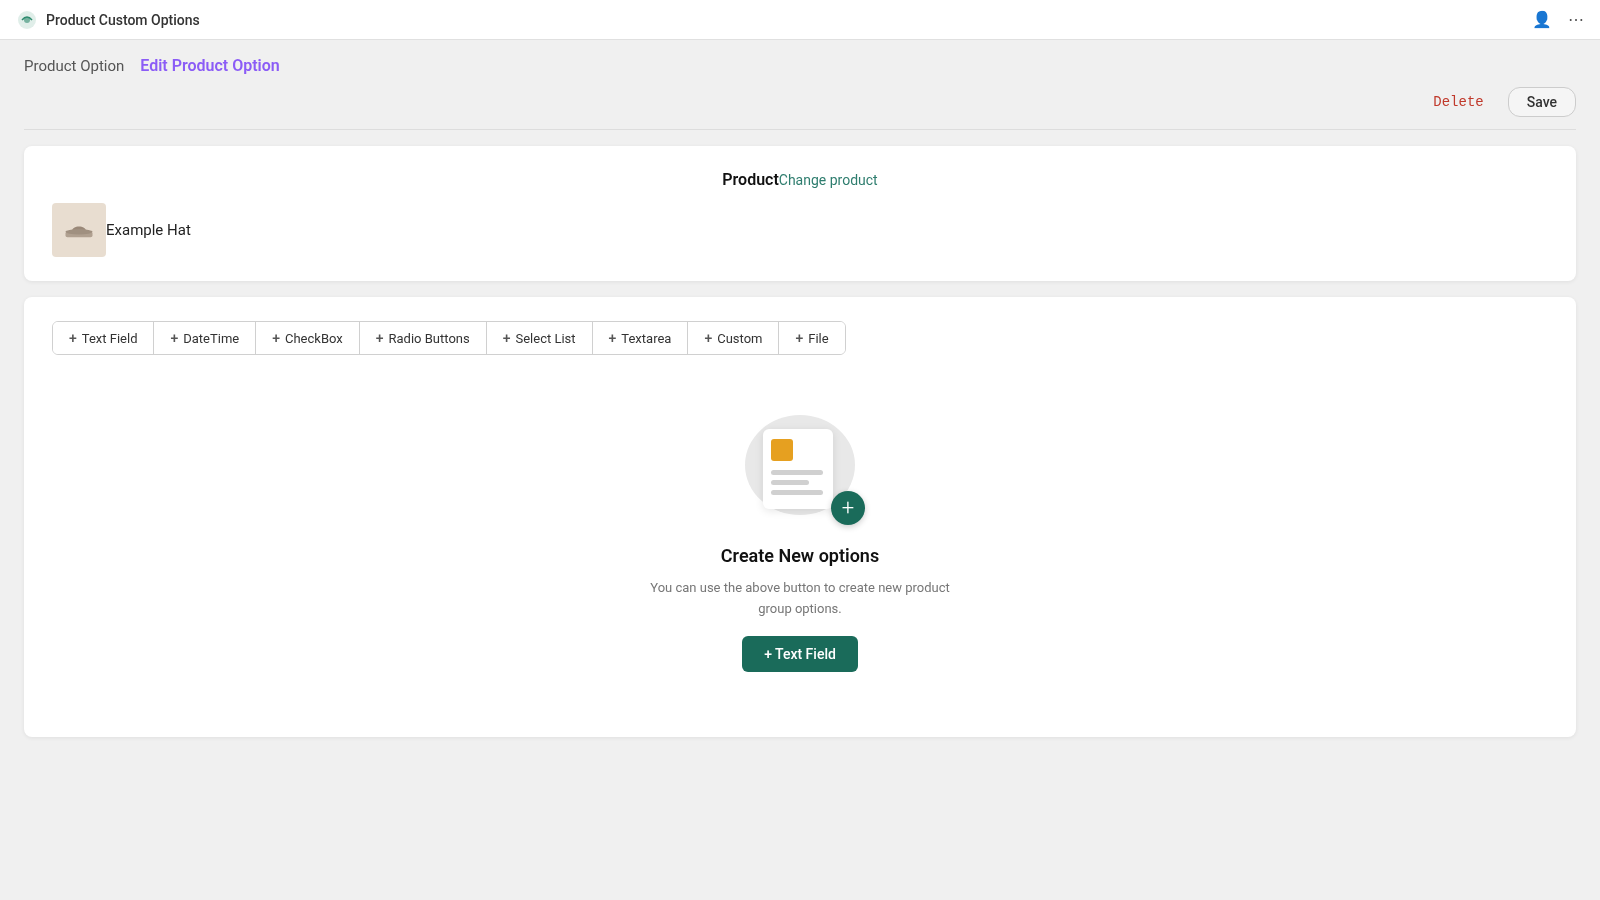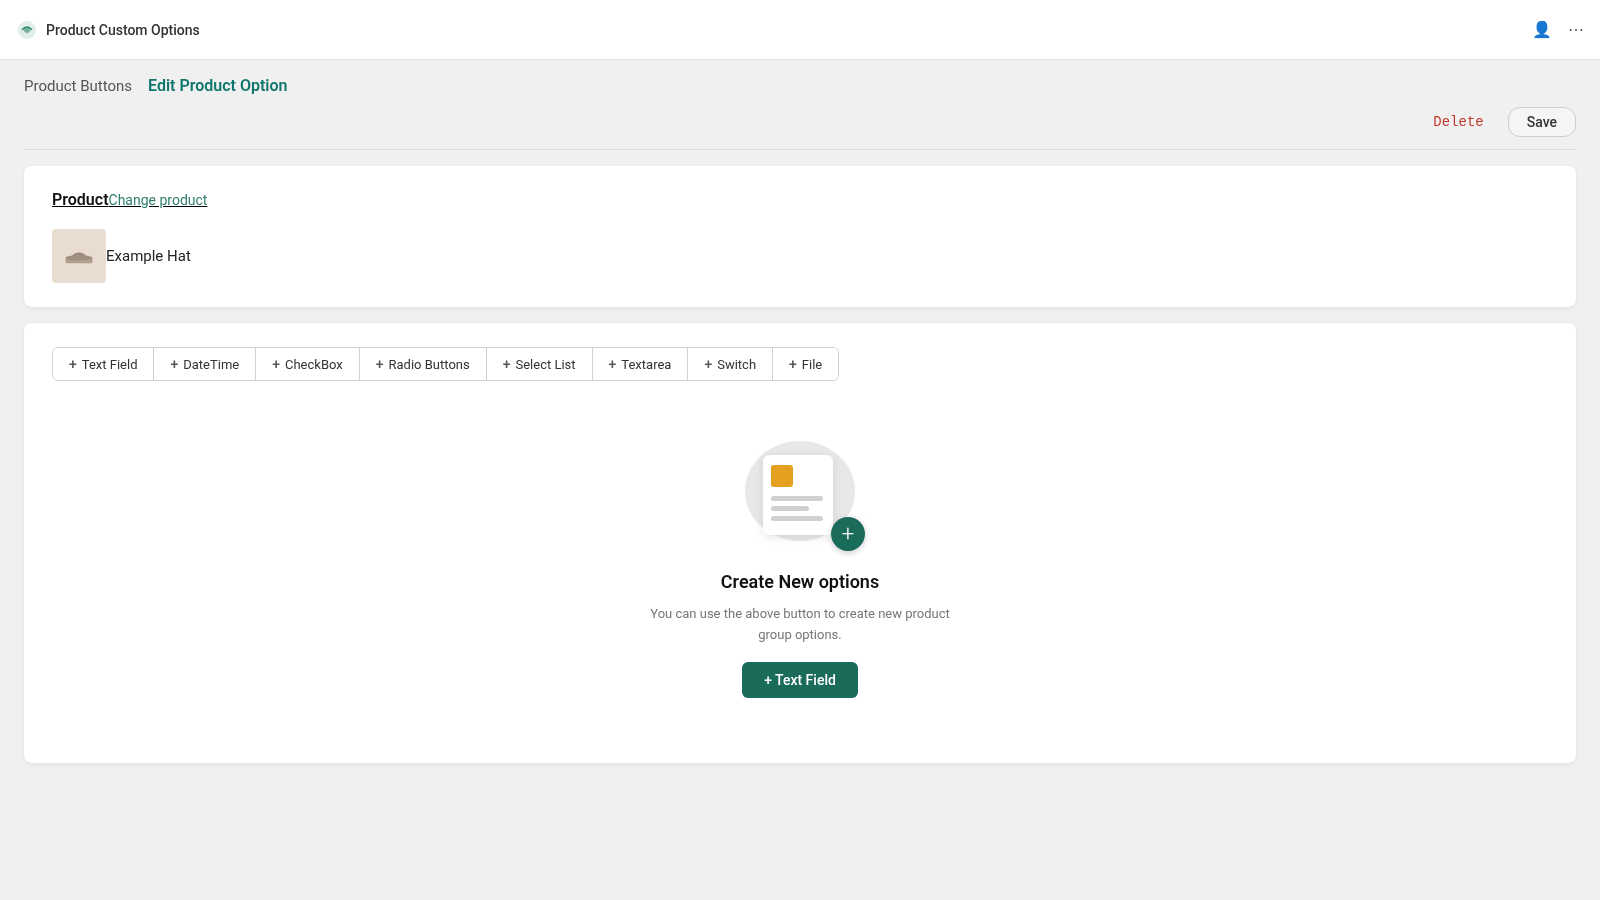--- a/index.html
+++ b/index.html
@@ -16,21 +16,21 @@
       overflow: hidden;
       position: relative;
     }
 
     
     .top-bar {
       display: flex;
       align-items: center;
       justify-content: space-between;
       background: #ffffff;
-      height: 60px;
+      height: 40px;
       padding: 0 16px;
       border-bottom: 1px solid #e0e0e0;
     }
 
     .top-bar-left {
       display: flex;
       align-items: center;
       gap: 8px;
     }
 
@@ -74,21 +74,21 @@
       cursor: pointer;
     }
 
     .breadcrumb-separator {
       font-size: 15px;
       color: #888;
     }
 
     .breadcrumb-current {
       font-size: 16px;
-      color: #0f766e;
+      color: #8b5cf6;
       font-weight: 600;
     }
 
     
     .action-bar {
       display: flex;
       justify-content: flex-end;
       padding: 0 24px 12px 24px;
       gap: 10px;
       align-items: center;
@@ -134,24 +134,23 @@
     
     .card {
       background: #ffffff;
       border-radius: 8px;
       padding: 24px 28px;
       box-shadow: 0 1px 4px rgba(0,0,0,0.07);
     }
 
     .card-header {
       display: flex;
-      justify-content: flex-start;
-      align-items: center;
-      margin-bottom: 20px;
-      text-decoration: underline;
+      justify-content: center;
+      align-items: center;
+      margin-bottom: 14px;
     }
 
     .card-title {
       font-size: 16px;
       font-weight: 600;
       color: #111;
     }
 
     .change-product-link {
       font-size: 14px;
@@ -358,21 +357,21 @@
     </div>
     <span class="app-title">Product Custom Options</span>
   </div>
   <div class="top-bar-right">
     <span class="top-bar-icon">👤</span>
     <span class="top-bar-icon">⋯</span>
   </div>
 </div>
 
 <div class="breadcrumb-area">
-  <span class="breadcrumb-link">Product Buttons</span>
+  <span class="breadcrumb-link">Product Option</span>
   <span class="breadcrumb-separator"> </span>
   <span class="breadcrumb-current">Edit Product Option</span>
 </div>
 
 <div class="action-bar">
   <button class="btn-delete">Delete</button>
   <button class="btn-save">Save</button>
 </div>
 
 <div class="divider-line"></div>
@@ -419,21 +418,21 @@
       <div class="tab-item">
         <span class="tab-plus">+</span>
         <span>Select List</span>
       </div>
       <div class="tab-item">
         <span class="tab-plus">+</span>
         <span>Textarea</span>
       </div>
       <div class="tab-item">
         <span class="tab-plus">+</span>
-        <span>Switch</span>
+        <span>Custom</span>
       </div>
       <div class="tab-item">
         <span class="tab-plus">+</span>
         <span>File</span>
       </div>
     </div>
 
     <div class="empty-state">
       <div class="empty-icon-container">
         <div class="doc-bg"></div>

